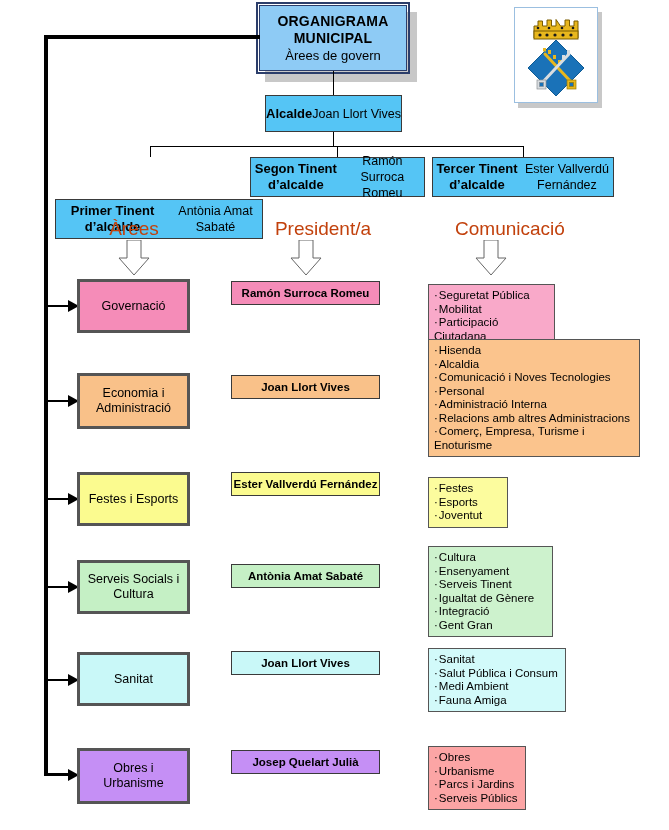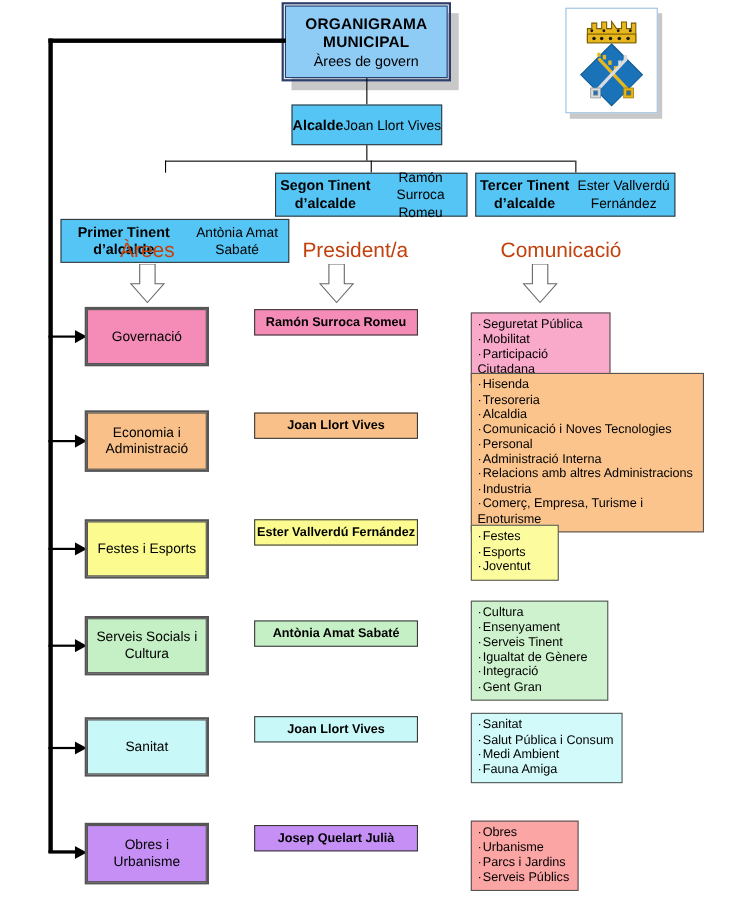--- a/index.html
+++ b/index.html
@@ -298,27 +298,25 @@
   </div>
 
   <div class="abs compbox" style="top:284px; width:127px; background:#f9a9c9;">
     <div>Seguretat Pública</div>
     <div>Mobilitat</div>
     <div>Participació Ciutadana</div>
   </div>
   <div class="abs presbox" style="left:231px; top:375px; width:149px; background:#f9c189;">Joan Llort Vives</div>
   <div class="abs compbox" style="top:339px; width:212px; background:#fbc48d;">
     <div>Hisenda</div>
-    <div>Tresoreria</div>
     <div>Alcaldia</div>
     <div>Comunicació i Noves Tecnologies</div>
     <div>Personal</div>
     <div>Administració Interna</div>
     <div>Relacions amb altres Administracions</div>
-    <div>Industria</div>
     <div>Comerç, Empresa, Turisme i Enoturisme</div>
   </div>
 
   <div class="abs areabox" style="top:474px; height:50px; background:#fbfb8f;">
     <span>Festes i Esports</span>
   </div>
   <div class="abs presbox" style="left:231px; top:472px; width:149px; background:#fbfb8f;">Ester Vallverdú Fernández</div>
   <div class="abs compbox" style="top:477px; width:80px; background:#fcfc9e;">
     <div>Festes</div>
     <div>Esports</div>

